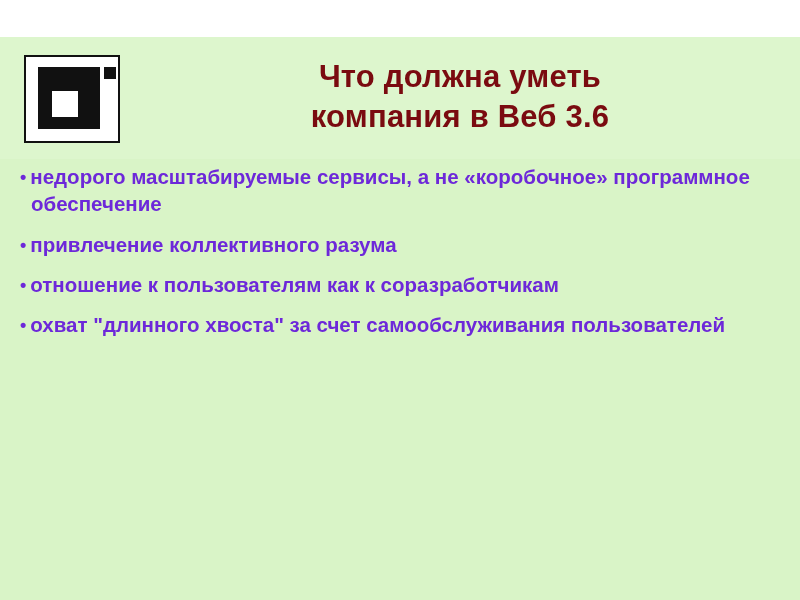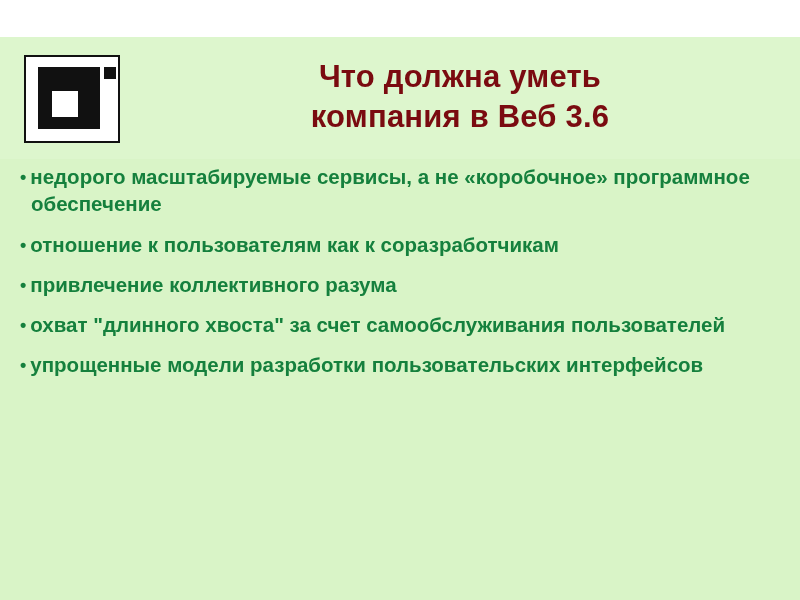--- a/index.html
+++ b/index.html
@@ -90,21 +90,21 @@
     position: absolute;
     left: 0;
     top: 126px;
     width: 800px;
     height: 450px;
     padding: 0 26px 0 14px;
     box-sizing: border-box;
   }
   .bullet {
     position: relative;
-    color: #15803d;
+    color: #6d28d9;
     font-size: 20.5px;
     font-weight: bold;
     line-height: 1.33;
     margin: 0 0 13px 0;
     padding-left: 17px;
     text-indent: -11px;
   }
   .bullet .dot {
     font-size: 18px;
     vertical-align: 1px;
@@ -141,21 +141,20 @@
         <div class="logo-dot"></div>
       </div>
       <div class="title">
         <div>Что должна уметь</div>
         <div>компания в Веб 3.6</div>
       </div>
     </div>
 
     <div class="content">
       <p class="bullet"><span class="dot">•</span><span>недорого масштабируемые сервисы, а не «коробочное» программное обеспечение</span></p>
+      <p class="bullet"><span class="dot">•</span><span>привлечение коллективного разума</span></p>
       <p class="bullet"><span class="dot">•</span><span>отношение к пользователям как к соразработчикам</span></p>
-      <p class="bullet"><span class="dot">•</span><span>привлечение коллективного разума</span></p>
       <p class="bullet"><span class="dot">•</span><span>охват "длинного хвоста" за счет самообслуживания пользователей</span></p>
-      <p class="bullet"><span class="dot">•</span><span>упрощенные модели разработки пользовательских интерфейсов</span></p>
     </div>
 
   </div>
   <div class="footer-strip"></div>
 </div>
 
 </body></html>

